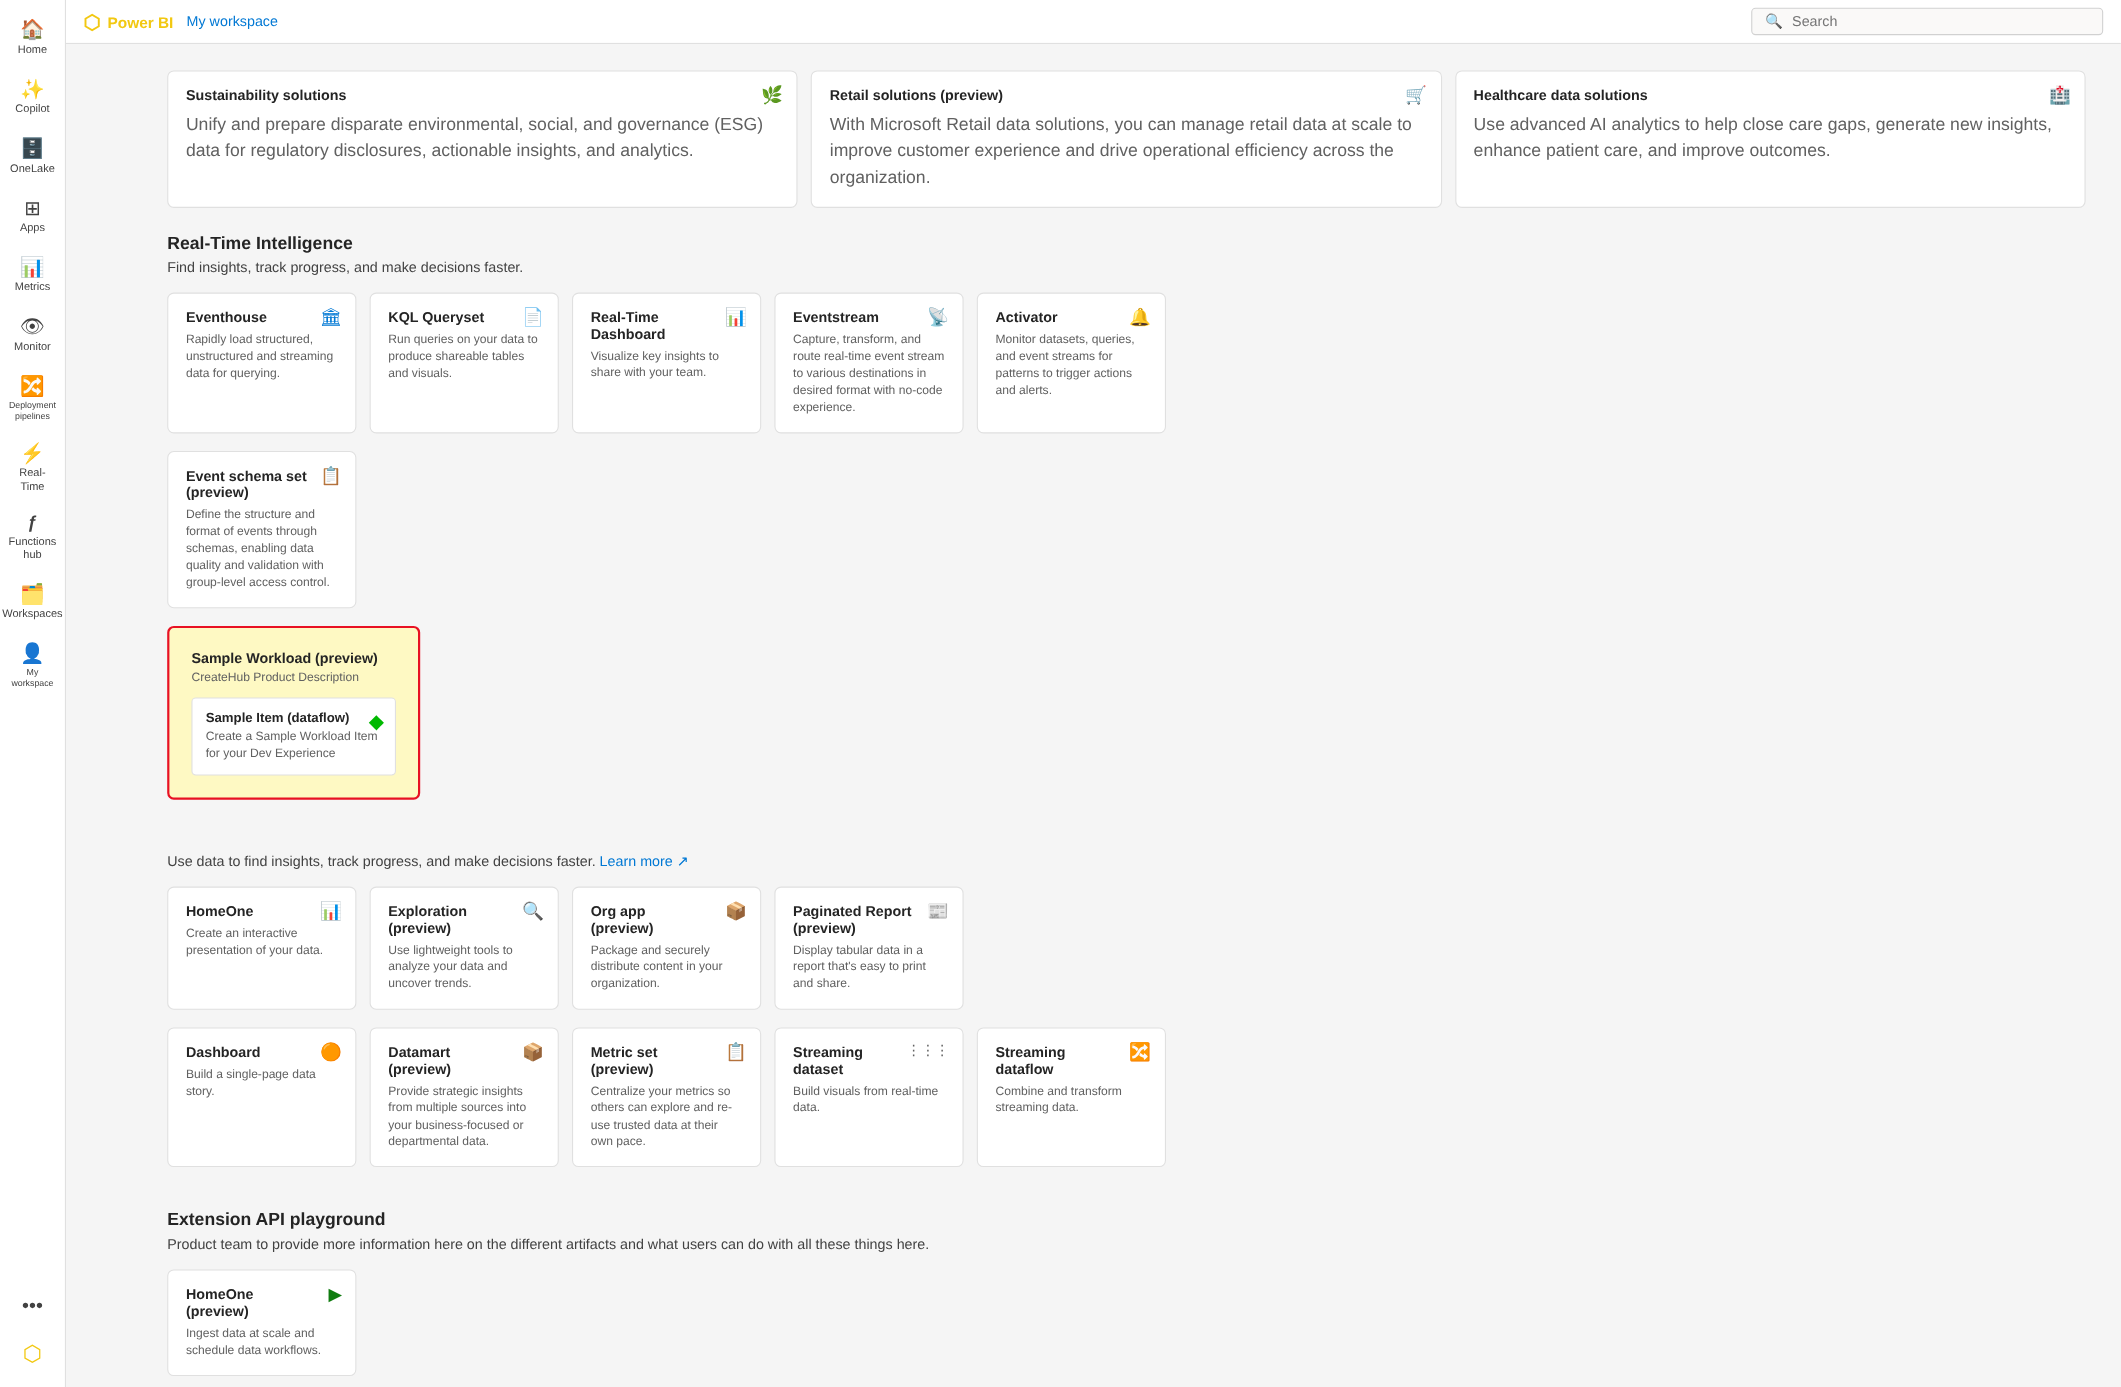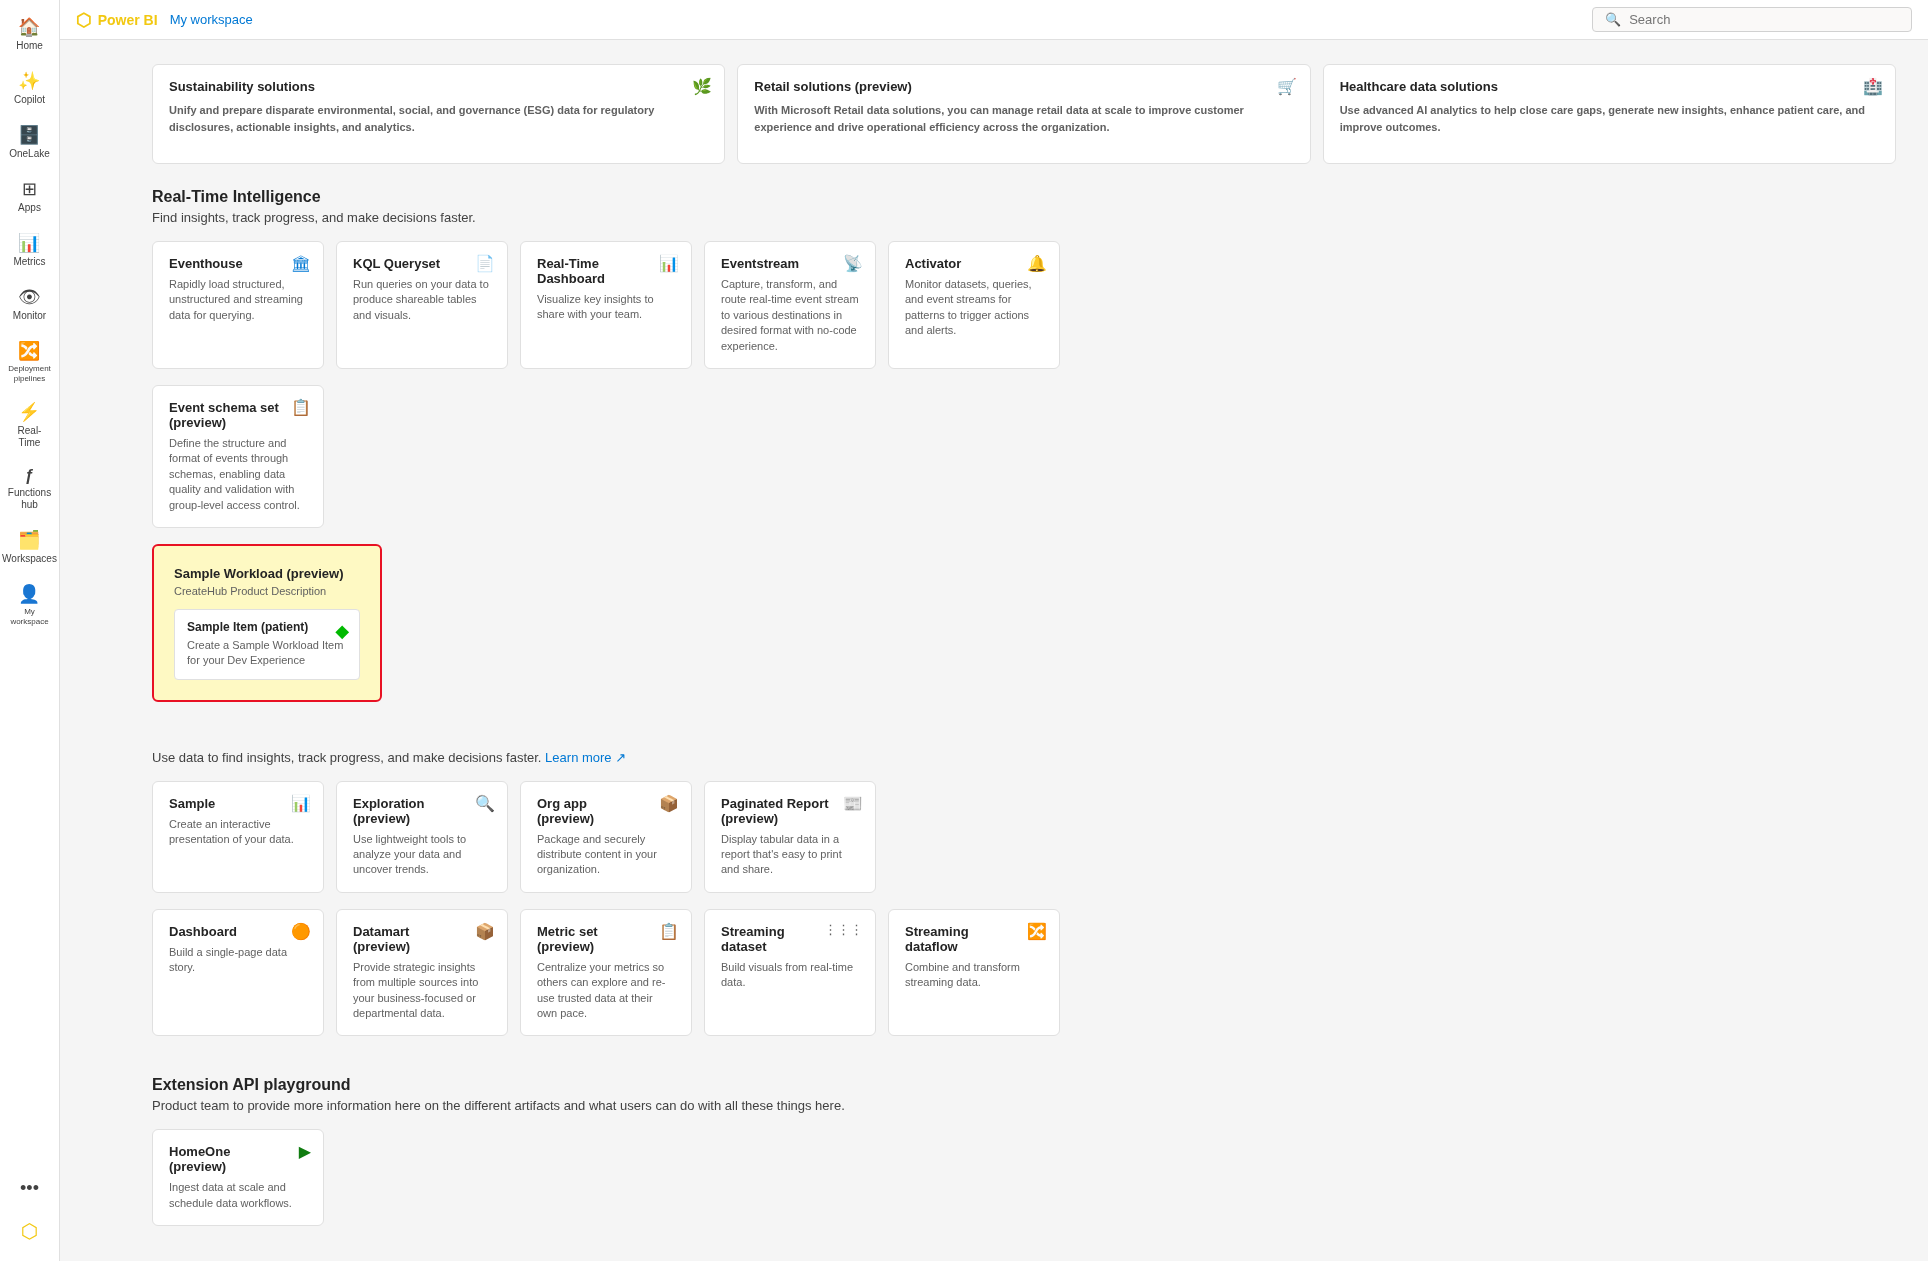--- a/index.html
+++ b/index.html
@@ -112,21 +112,21 @@
       position: relative;
     }
     .inner-card-title { font-size: 12px; font-weight: 600; color: #242424; margin-bottom: 4px; padding-right: 24px; }
     .inner-card-desc { font-size: 11px; color: #616161; line-height: 1.4; }
     .inner-card-icon { position: absolute; top: 10px; right: 10px; font-size: 14px; }
 
     
     .top-cards { display: flex; gap: 12px; margin-bottom: 24px; }
     .top-card { background: #fff; border: 1px solid #e0e0e0; border-radius: 6px; padding: 14px 16px; flex: 1; min-height: 100px; position: relative; }
     .top-card-title { font-size: 13px; font-weight: 600; margin-bottom: 8px; padding-right: 28px; }
-    .top-card-desc { font-size: 11px; color: #616161; line-height: 1.5; font-weight: bold; }
+    .top-card-desc { font-size: 16px; color: #616161; line-height: 1.5; }
     .top-card-icon { position: absolute; top: 12px; right: 12px; font-size: 16px; }
 
     
     .cards-row { display: flex; gap: 12px; flex-wrap: wrap; margin-bottom: 16px; }
 
     
     .mixed-row { display: flex; gap: 12px; align-items: flex-start; flex-wrap: wrap; margin-bottom: 24px; }
 
     
     .diamond-icon { color: #00b900; font-size: 18px; }
@@ -259,35 +259,35 @@
       <span class="card-icon" style="color:#107c10;">📋</span>
       <div class="card-desc">Define the structure and format of events through schemas, enabling data quality and validation with group-level access control.</div>
     </div>
   </div>
 
   <div class="mixed-row">
     <div class="highlighted-section">
       <div class="highlighted-title">Sample Workload (preview)</div>
       <div class="highlighted-sub">CreateHub Product Description</div>
       <div class="inner-card">
-        <div class="inner-card-title">Sample Item (patient)</div>
+        <div class="inner-card-title">Sample Item (dataflow)</div>
         <span class="inner-card-icon diamond-icon">◆</span>
         <div class="inner-card-desc">Create a Sample Workload Item for your Dev Experience</div>
       </div>
     </div>
   </div>
 
   <div class="section-desc">
     <span>Use data to find insights, track progress, and make decisions faster.</span>
     <a href="#"> <span>Learn more</span> ↗</a>
   </div>
 
   <div class="cards-row" style="margin-top:12px;">
     <div class="card">
-      <div class="card-title">Sample</div>
+      <div class="card-title">HomeOne</div>
       <span class="card-icon" style="color:#0078d4;">📊</span>
       <div class="card-desc">Create an interactive presentation of your data.</div>
     </div>
     <div class="card">
       <div class="card-title">Exploration (preview)</div>
       <span class="card-icon" style="color:#7719aa;">🔍</span>
       <div class="card-desc">Use lightweight tools to analyze your data and uncover trends.</div>
     </div>
     <div class="card">
       <div class="card-title">Org app (preview)</div>

